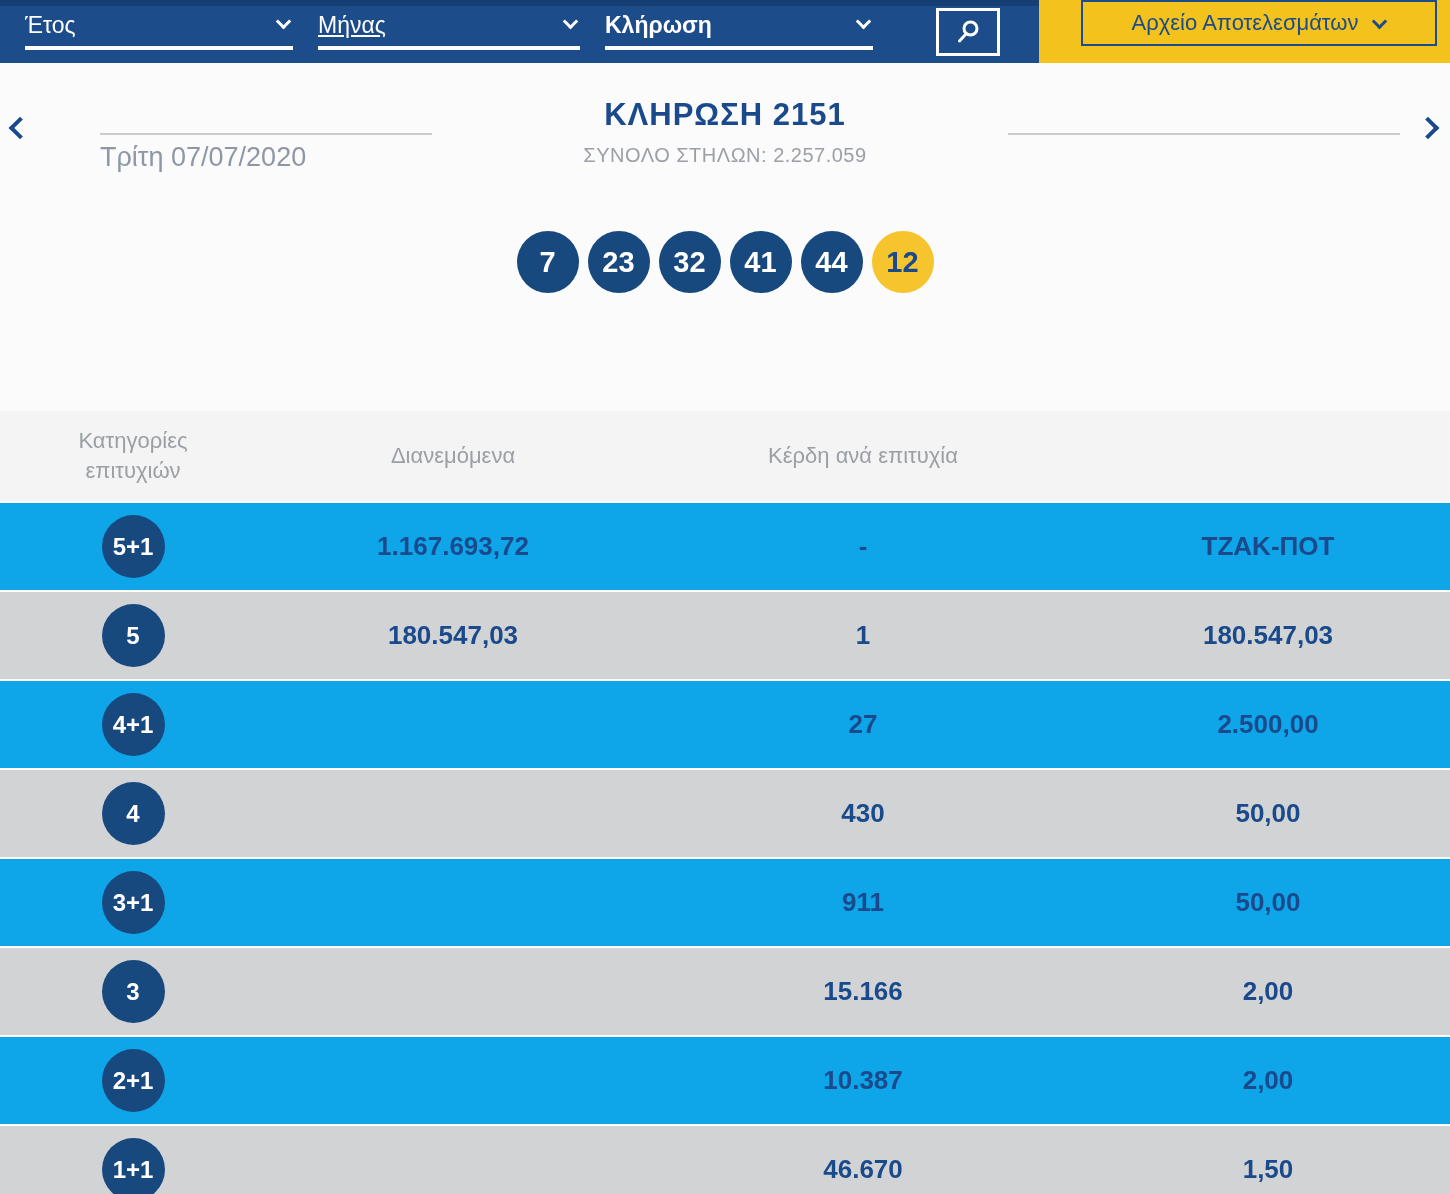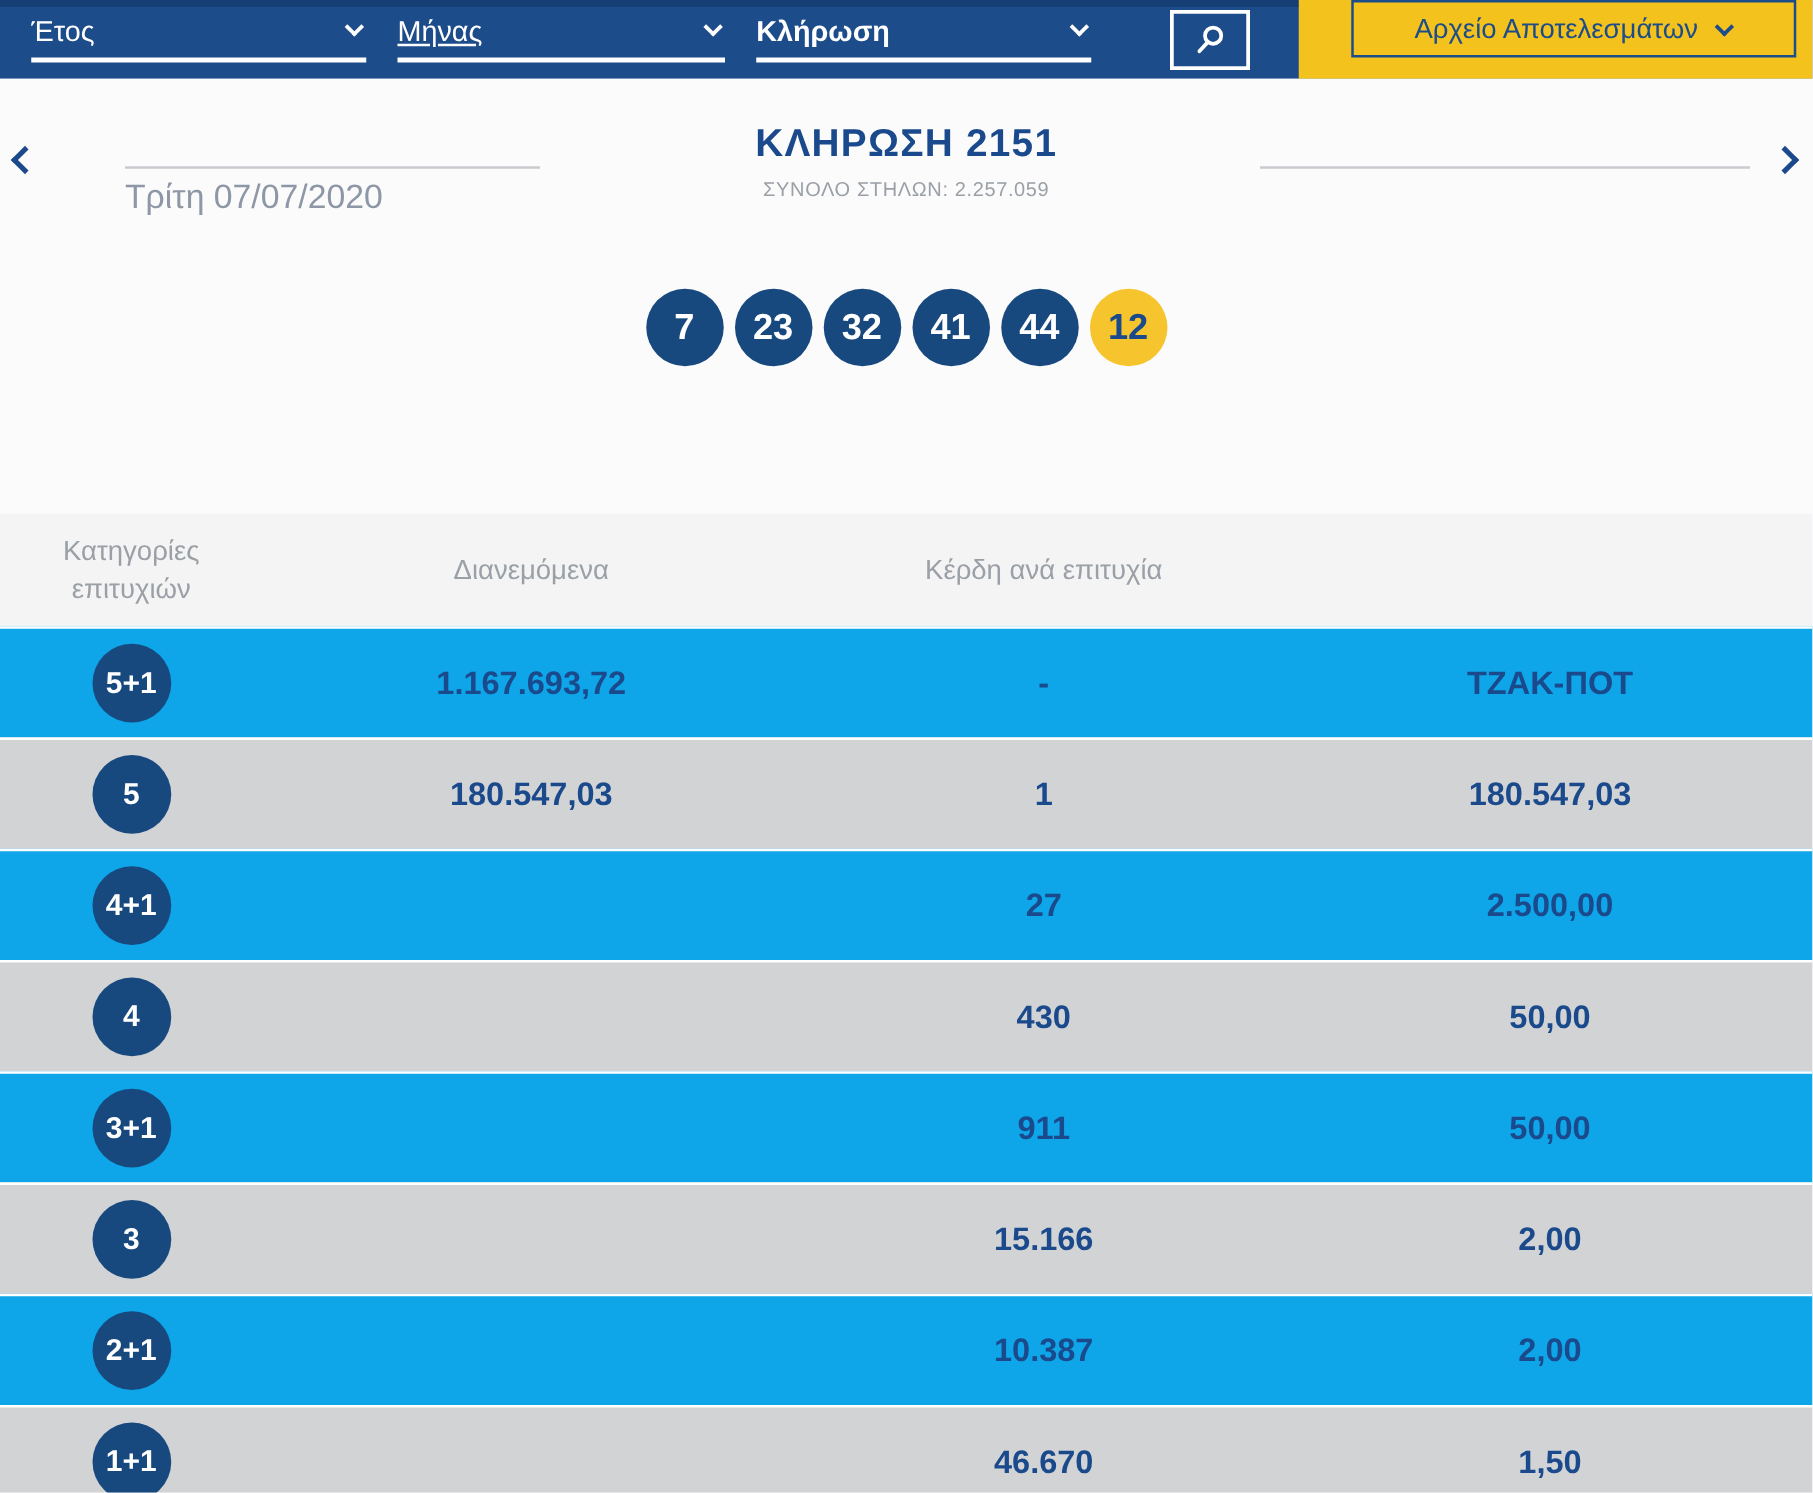--- a/index.html
+++ b/index.html
@@ -68,21 +68,21 @@
   .nav-date {
     position: absolute; left: 100px; top: 79px;
     font-size: 27px; color: #8e97a6;
   }
   .draw-title {
     position: absolute; left: 0; right: 0; top: 34px; text-align: center;
     font-size: 31px; font-weight: bold; color: #1a4a8c; letter-spacing: 1px;
   }
   .draw-sub {
     position: absolute; left: 0; right: 0; top: 81px; text-align: center;
-    font-size: 16px; color: #9aa0a6; letter-spacing: 0.5px;
+    font-size: 20px; color: #9aa0a6; letter-spacing: 0.5px;
   }
 
   
   .winning { height: 180px; text-align: center; background: #fbfbfc; }
   .winning-title {
     margin: 0; padding-top: 26px;
     font-size: 25px; font-weight: bold; color: #1a4a8c; letter-spacing: 1.5px;
   }
   .balls { margin-top: 21px; display: flex; justify-content: center; gap: 9px; }
   .ball {
@@ -90,20 +90,21 @@
     background: #17497f; color: #ffffff;
     font-size: 29px; font-weight: bold;
     display: flex; align-items: center; justify-content: center;
   }
   .ball.joker { background: #f6c42c; color: #1a4a8c; }
 
   
   .grid-cols {
     display: grid; grid-template-columns: 210px 430px 390px 420px;
     align-items: center;
+    padding-left: 28px;
   }
   .thead { height: 90px; background: #f4f4f5; color: #9aa0a6; font-size: 22px; }
   .th { text-align: center; }
   .th.cat { max-width: 150px; justify-self: center; line-height: 1.35; }
   .trow { height: 89px; border-top: 2px solid #ffffff; }
   .trow.light { background: #0ea5e9; }
   .trow.dark  { background: #d2d3d5; }
   .td { text-align: center; font-size: 26px; font-weight: bold; color: #1a4a8c; }
   .td.cat-cell { display: flex; justify-content: center; }
   .cat-ball {

